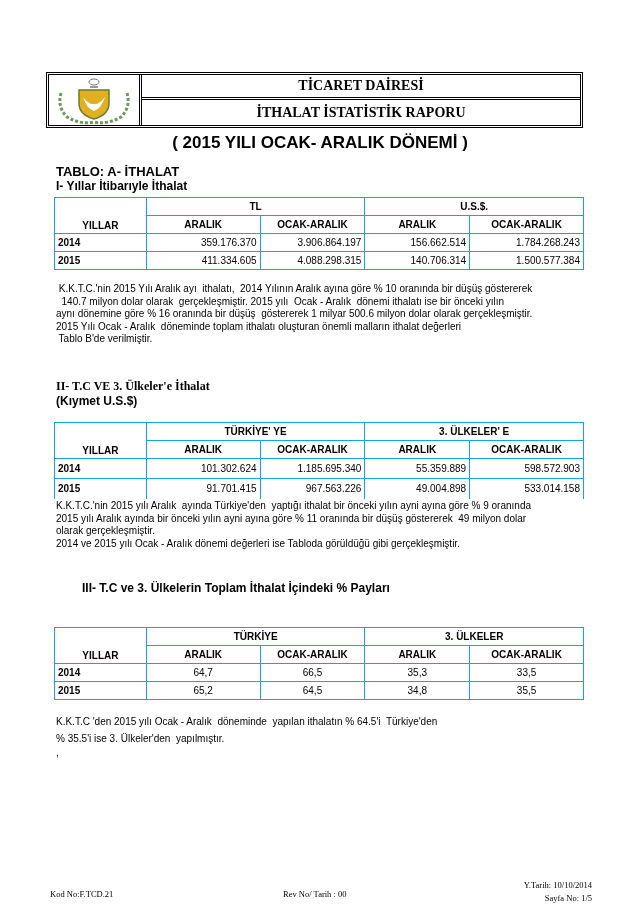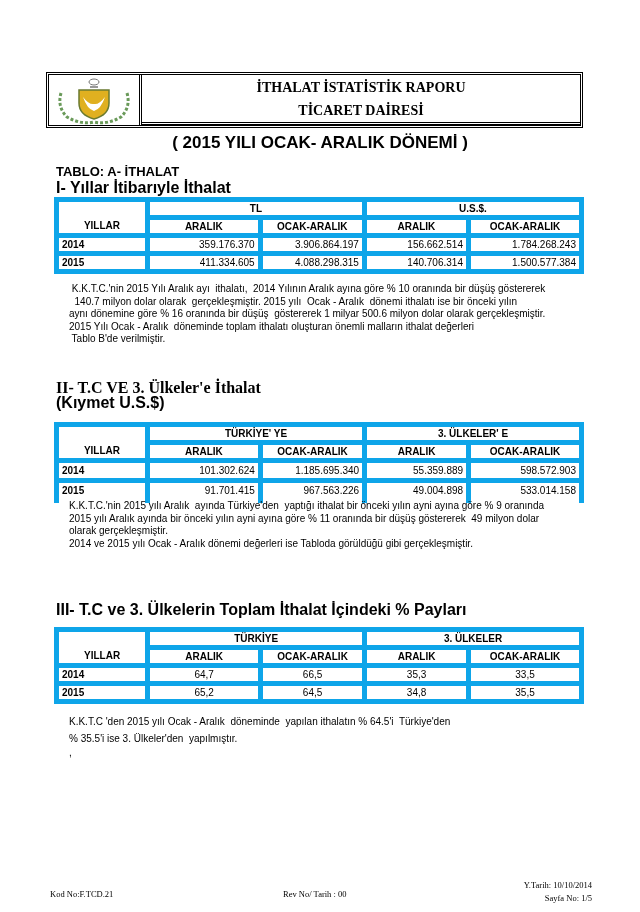--- a/index.html
+++ b/index.html
@@ -9,30 +9,30 @@
   
   .hdr { left: 46px; top: 72px; width: 537px; height: 56px; border: 3px double #000; box-sizing: border-box; }
   .hdr-logo { position: absolute; left: 0; top: 0; width: 93px; height: 100%; border-right: 3px double #000; box-sizing: border-box; display:flex; align-items:center; justify-content:center; }
   .hdr-rows { position: absolute; left: 93px; right: 0; top: 0; bottom: 0; }
   .hdr-row { height: 50%; box-sizing: border-box; display:flex; align-items:center; justify-content:center; font-family: "Liberation Serif", serif; font-weight: bold; font-size: 14px; }
   .hdr-row.top { border-bottom: 3px double #000; }
 
   .period { left: 0; width: 640px; top: 133px; text-align: center; font-weight: bold; font-size: 17px; }
 
   .title-a { left: 56px; top: 164px; font-weight: bold; font-size: 13px; }
-  .sub { left: 56px; font-weight: bold; font-size: 16px; }
+  .sub { left: 56px; font-weight: bold; font-size: 12px; }
 
   table.dt { position: absolute; left: 54px; width: 530px; border-collapse: collapse; font-size: 10px; }
-  table.dt td { border: 5px solid #0ea5e9; padding: 0 3px; height: 18px; box-sizing: border-box; }
+  table.dt td { border: 1px solid #0ea5e9; padding: 0 3px; height: 18px; box-sizing: border-box; }
   table.dt td.h { text-align: center; font-weight: bold; }
   table.dt td.y { font-weight: bold; text-align: left; }
   table.dt td.n { text-align: right; }
   table.dt td.c { text-align: center; }
 
-  .para { left: 56px; width: 540px; font-size: 10px; line-height: 12.6px; margin-left: 13px; }
+  .para { left: 56px; width: 540px; font-size: 10px; line-height: 12.6px; }
   .para div { white-space: pre; }
 
   .foot { font-family: "Liberation Serif", serif; font-size: 8.5px; }
 </style>
 </head>
 <body>
 
 <div class="abs hdr">
   <div class="hdr-logo">
     <svg width="82" height="50" viewBox="0 0 82 50">
@@ -42,22 +42,22 @@
 
       <ellipse cx="41" cy="7" rx="5" ry="3" fill="none" stroke="#777" stroke-width="1"></ellipse>
       <rect x="37" y="11" width="8" height="2" fill="#999"></rect>
 
       <path d="M26 15 L56 15 L56 28 Q56 40 41 44 Q26 40 26 28 Z" fill="#e0b020" stroke="#6a7a30" stroke-width="1.5"></path>
 
       <path d="M30 22 Q36 30 41 29 Q46 30 52 22 Q48 34 41 36 Q34 34 30 22 Z" fill="#ffffff"></path>
     </svg>
   </div>
   <div class="hdr-rows">
+    <div class="hdr-row top">TİCARET DAİRESİ</div>
     <div class="hdr-row">İTHALAT İSTATİSTİK RAPORU</div>
-    <div class="hdr-row top">TİCARET DAİRESİ</div>
   </div>
 </div>
 
 <div class="abs period">( 2015 YILI OCAK- ARALIK  DÖNEMİ )</div>
 
 <div class="abs title-a">TABLO: A- İTHALAT</div>
 <div class="abs sub" style="top:179px;">I- Yıllar İtibarıyle  İthalat</div>
 
 <table class="dt" style="top:197px;">
   <colgroup>
@@ -144,21 +144,21 @@
 </tbody>
   </table>
 
 <div class="abs para" style="top:500px;">
   <div>K.K.T.C.'nin 2015 yılı Aralık  ayında Türkiye'den  yaptığı ithalat bir önceki yılın ayni ayına göre % 9 oranında</div>
   <div>2015 yılı Aralık ayında bir önceki yılın ayni ayına göre % 11 oranında bir düşüş göstererek  49 milyon dolar</div>
   <div>olarak gerçekleşmiştir.</div>
   <div>2014 ve 2015 yılı Ocak - Aralık dönemi değerleri ise Tabloda görüldüğü gibi gerçekleşmiştir.</div>
 </div>
 
-<div class="abs sub" style="top:601px;">III- T.C ve 3. Ülkelerin Toplam İthalat İçindeki % Payları</div>
+<div class="abs sub" style="top:581px;margin-left:26px;">III- T.C ve 3. Ülkelerin Toplam İthalat İçindeki % Payları</div>
 
 <table class="dt" style="top:627px;">
   <colgroup>
       <col style="width:92px">
       <col style="width:114px">
       <col style="width:105px">
       <col style="width:105px">
       <col style="width:114px">
     </colgroup>
   <tbody>

